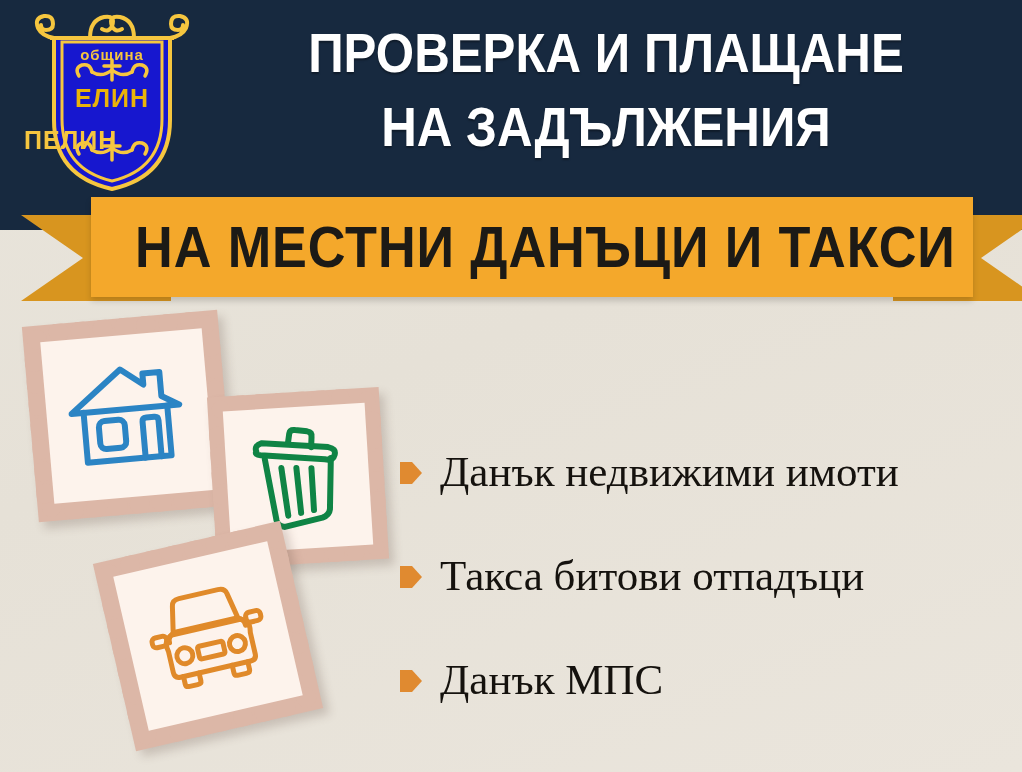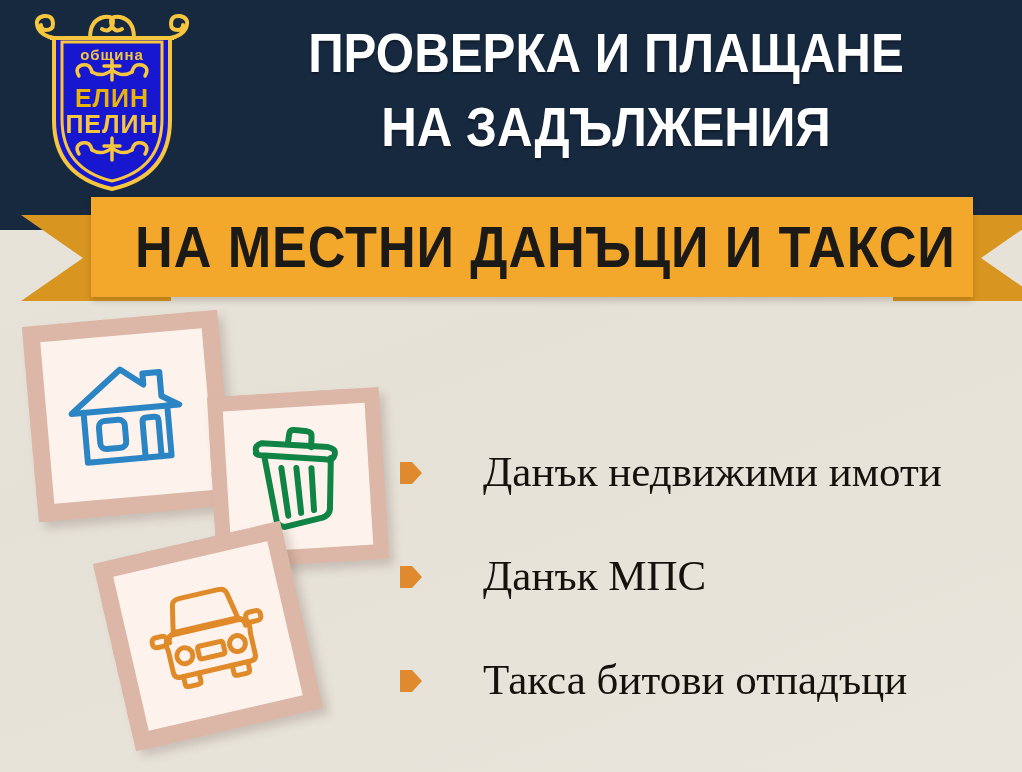--- a/index.html
+++ b/index.html
@@ -163,21 +163,20 @@
   .bullets {
     position: absolute;
     left: 400px;
     top: 420px;
     width: 610px;
   }
   .bullet-row {
     display: flex;
     align-items: center;
     height: 104px;
-    gap: 43px;
   }
   .bullet-marker {
     flex: 0 0 auto;
     width: 22px;
     height: 26px;
     margin-right: 18px;
     margin-top: 2px;
   }
   .bullet-marker svg { display: block; }
   .bullet-label {
@@ -215,21 +214,21 @@
         <path d="M88 52 L88 72 M80 58 L96 58" stroke="#f6c63f" stroke-width="3.5" stroke-linecap="round"></path>
 
         <path d="M55 146 Q50 138 58 135 Q66 133 68 142 M121 146 Q126 138 118 135 Q110 133 108 142" fill="none" stroke="#f6c63f" stroke-width="3.5" stroke-linecap="round"></path>
         <path d="M68 142 Q78 148 88 140 Q98 148 108 142" fill="none" stroke="#f6c63f" stroke-width="3.5" stroke-linecap="round"></path>
         <path d="M88 130 L88 152 M80 138 L96 138" stroke="#f6c63f" stroke-width="3.5" stroke-linecap="round"></path>
       </svg>
 
       <div style="position:absolute;left:0;top:0;width:176px;height:184px;pointer-events:none;">
         <div style="position:absolute;left:0;top:38px;width:176px;text-align:center;color:#f6c63f;font-family:'Liberation Sans',sans-serif;font-size:15px;font-weight:bold;letter-spacing:1px;">община</div>
         <div style="position:absolute;left:0;top:78px;width:176px;text-align:center;color:#eab308;font-family:'Liberation Sans',sans-serif;font-size:25px;font-weight:bold;letter-spacing:1px;line-height:25px;">ЕЛИН</div>
-        <div style="position:absolute;left:0;top:104px;width:176px;text-align:center;color:#f6c63f;font-family:'Liberation Sans',sans-serif;font-size:25px;font-weight:bold;letter-spacing:1px;line-height:25px;">ПЕЛИН</div>
+        <div style="position:absolute;left:0;top:120px;width:176px;text-align:left;color:#f6c63f;font-family:'Liberation Sans',sans-serif;font-size:25px;font-weight:bold;letter-spacing:1px;line-height:25px;">ПЕЛИН</div>
       </div>
     </div>
 
     <div class="header-title">
       <span class="ln">ПРОВЕРКА И ПЛАЩАНЕ</span>
       <span class="ln">НА ЗАДЪЛЖЕНИЯ</span>
     </div>
   </div>
 
   <div class="ribbon-wrap">
@@ -397,27 +396,27 @@
       </span>
       <span class="bullet-label">Данък недвижими имоти</span>
     </div>
 
     <div class="bullet-row">
       <span class="bullet-marker">
         <svg width="22" height="26" viewBox="0 0 22 26" xmlns="http://www.w3.org/2000/svg">
           <path d="M0 2 L12 2 L22 13 L12 24 L0 24 Z" fill="#e08a30"></path>
         </svg>
       </span>
-      <span class="bullet-label">Данък МПС</span>
+      <span class="bullet-label">Такса битови отпадъци</span>
     </div>
 
     <div class="bullet-row">
       <span class="bullet-marker">
         <svg width="22" height="26" viewBox="0 0 22 26" xmlns="http://www.w3.org/2000/svg">
           <path d="M0 2 L12 2 L22 13 L12 24 L0 24 Z" fill="#e08a30"></path>
         </svg>
       </span>
-      <span class="bullet-label">Такса битови отпадъци</span>
+      <span class="bullet-label">Данък МПС</span>
     </div>
 
   </div>
 
 </div>
 
 </body></html>

